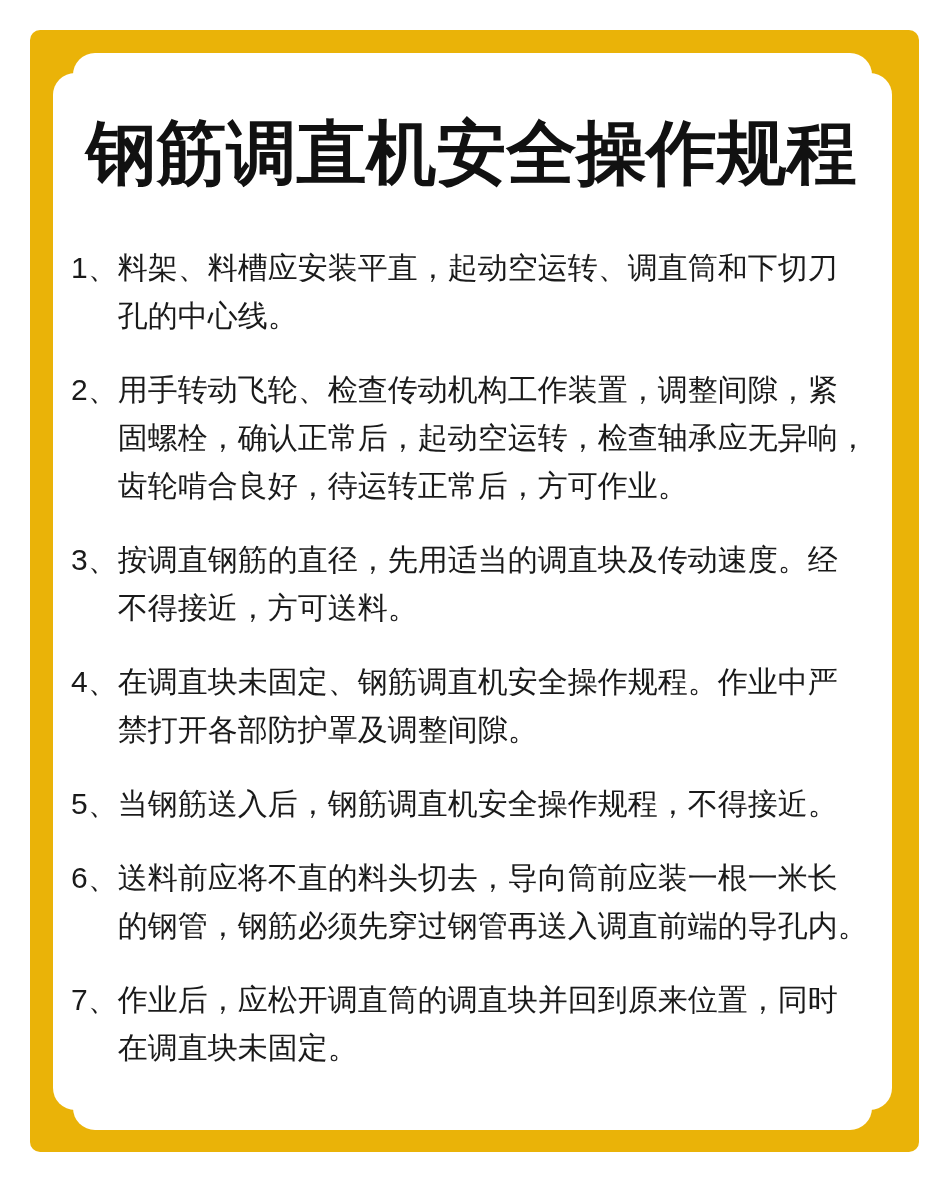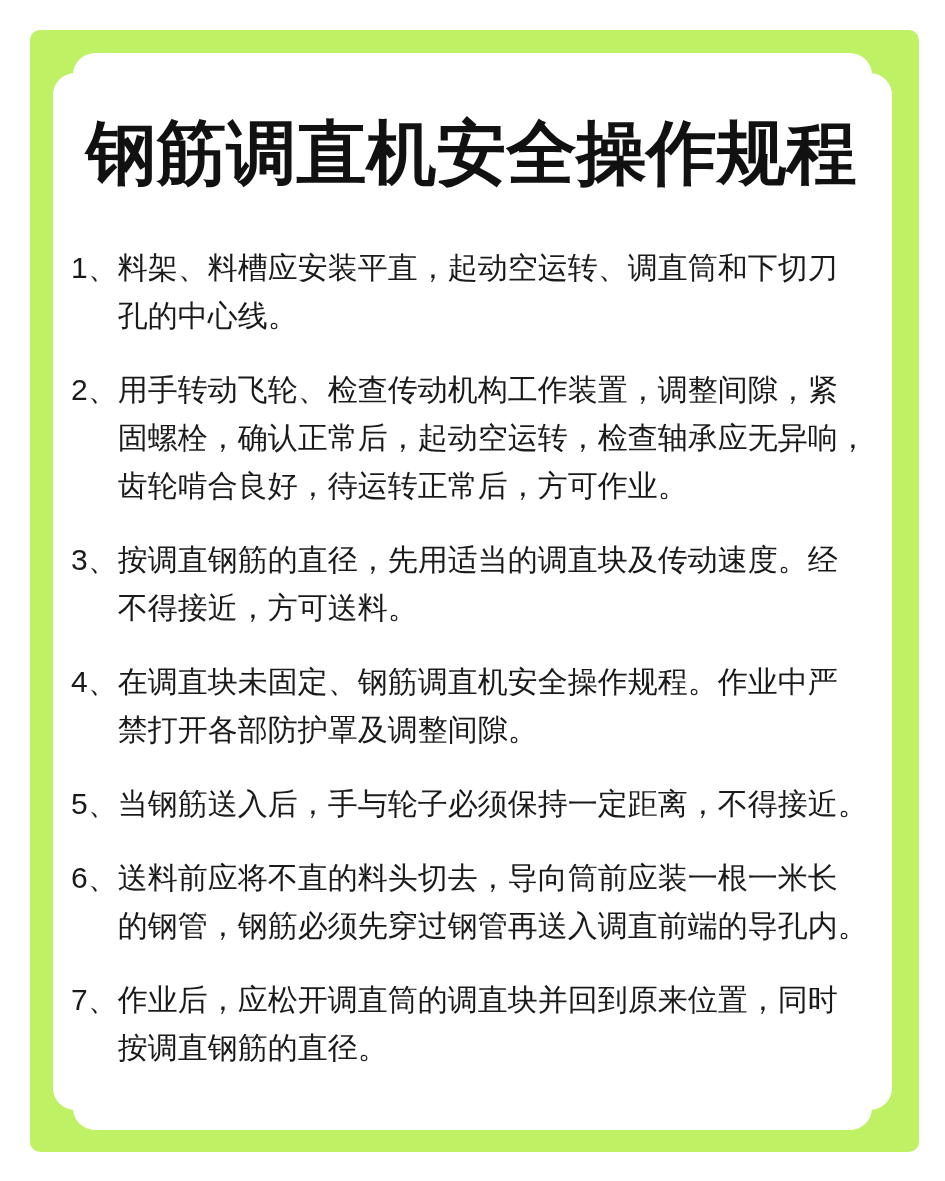--- a/index.html
+++ b/index.html
@@ -10,21 +10,21 @@
     background: #ffffff;
     overflow: hidden;
     font-family: "Liberation Sans", "DejaVu Sans", sans-serif;
   }
   .frame {
     position: absolute;
     left: 30px;
     top: 30px;
     width: 889px;
     height: 1122px;
-    background: #bef264;
+    background: #eab308;
     border-radius: 10px;
   }
   
   .card-a, .card-b {
     position: absolute;
     background: #ffffff;
   }
   .card-a {
     left: 23px;
     top: 43px;
@@ -108,28 +108,28 @@
           <span class="txt">按调直钢筋的直径，先用适当的调直块及传动速度。经
 不得接近，方可送料。</span>
         </li>
         <li class="rule">
           <span class="num">4、</span>
           <span class="txt">在调直块未固定、钢筋调直机安全操作规程。作业中严
 禁打开各部防护罩及调整间隙。</span>
         </li>
         <li class="rule">
           <span class="num">5、</span>
-          <span class="txt">当钢筋送入后，手与轮子必须保持一定距离，不得接近。</span>
+          <span class="txt">当钢筋送入后，钢筋调直机安全操作规程，不得接近。</span>
         </li>
         <li class="rule">
           <span class="num">6、</span>
           <span class="txt">送料前应将不直的料头切去，导向筒前应装一根一米长
 的钢管，钢筋必须先穿过钢管再送入调直前端的导孔内。</span>
         </li>
         <li class="rule">
           <span class="num">7、</span>
           <span class="txt">作业后，应松开调直筒的调直块并回到原来位置，同时
-按调直钢筋的直径。</span>
+在调直块未固定。</span>
         </li>
       </ol>
     </div>
   </div>
 </div>
 
 </body></html>

